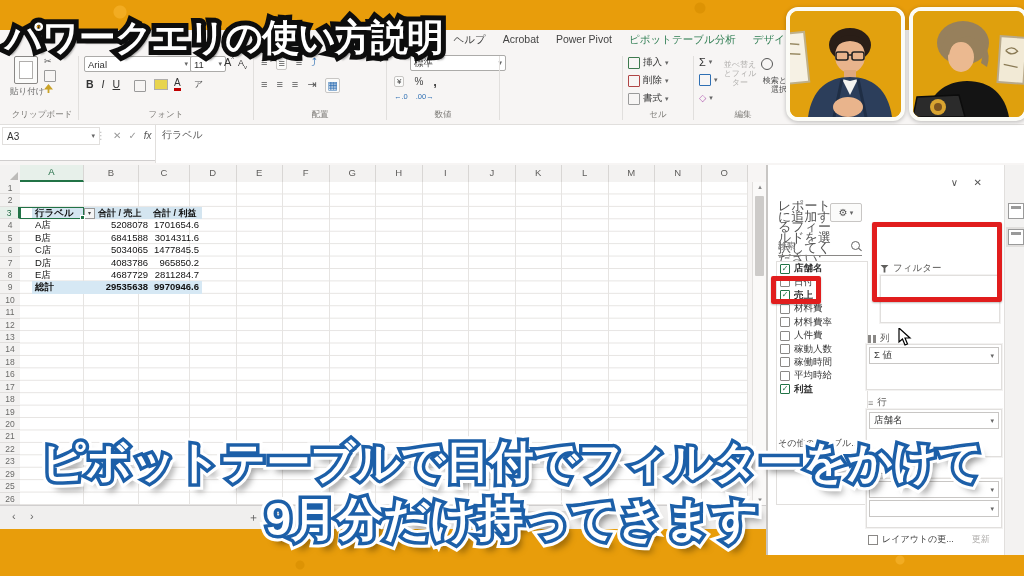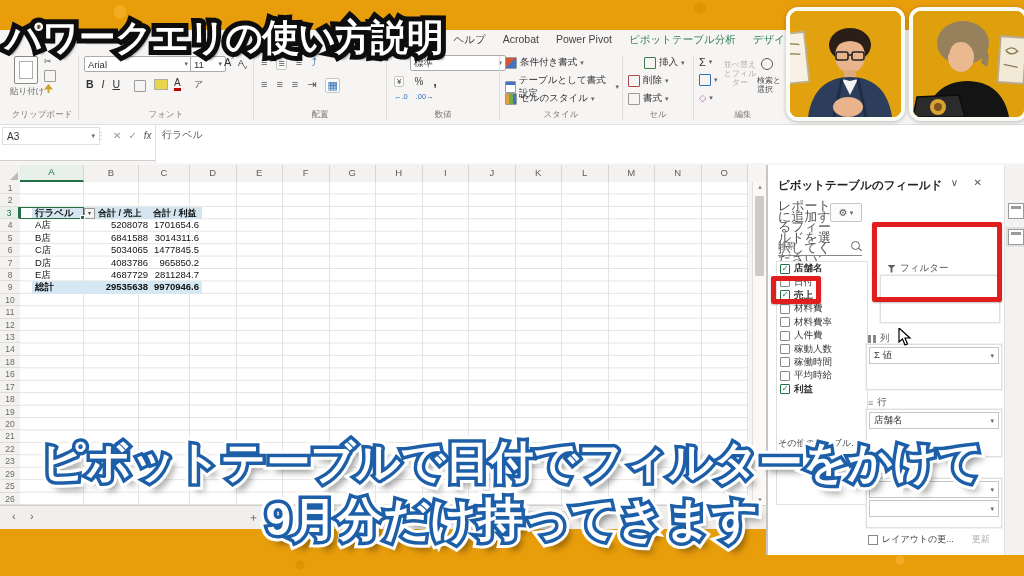--- a/index.html
+++ b/index.html
@@ -211,42 +211,24 @@
         <b style="font-size:13px;">,</b>
       </div>
       <div class="abs" style="left:4px;top:40px;display:flex;gap:8px;font-size:7.5px;color:#2F6FB3;">
         <span>←.0</span>
         <span>.00→</span>
       </div>
       <div class="glabel">数値</div>
     </div>
     <div class="gsep" style="left:499px;"></div>
 
-    <div class="rgroup" style="left:503px;width:116px;">
+    <div class="gsep" style="left:622px;"></div>
+
+    <div class="rgroup" style="left:626px;width:64px;">
       <div class="abs btn-small" style="left:2px;top:4px;">
-        <span class="mini-sq" style="background:linear-gradient(135deg,#D65532 50%,#4472C4 50%);"></span>
-        <span>条件付き書式</span>
-          <span class="darr">▾</span>
-      </div>
-      <div class="abs btn-small" style="left:2px;top:22px;">
-        <span class="mini-sq" style="background:linear-gradient(#4472C4 30%,#fff 30%);"></span>
-        <span>テーブルとして書式設定</span>
-          <span class="darr">▾</span>
-      </div>
-      <div class="abs btn-small" style="left:2px;top:40px;">
-        <span class="mini-sq" style="background:linear-gradient(90deg,#E2A23B 33%,#70AD47 33% 66%,#4472C4 66%);"></span>
-        <span>セルのスタイル</span>
-          <span class="darr">▾</span>
-      </div>
-      <div class="glabel">スタイル</div>
-    </div>
-    <div class="gsep" style="left:622px;"></div>
-
-    <div class="rgroup" style="left:626px;width:64px;">
-      <div class="abs btn-small" style="left:2px;top:4px;margin-left:16px;">
         <span class="mini-sq" style="border-color:#3E7A4E;"></span>
         <span>挿入</span>
           <span class="darr">▾</span>
       </div>
       <div class="abs btn-small" style="left:2px;top:22px;">
         <span class="mini-sq" style="border-color:#B04545;"></span>
         <span>削除</span>
           <span class="darr">▾</span>
       </div>
       <div class="abs btn-small" style="left:2px;top:40px;">
@@ -266,21 +248,21 @@
       <div class="abs btn-small" style="left:2px;top:22px;">
         <span class="mini-sq" style="border-color:#2F6FB3;"></span>
           <span class="darr">▾</span>
       </div>
       <div class="abs btn-small" style="left:2px;top:40px;">
         <span style="color:#B05BB0;">◇</span>
           <span class="darr">▾</span>
       </div>
       <div class="abs grayed" style="left:26px;top:8px;width:34px;font-size:8px;line-height:9px;text-align:center;">並べ替えとフィルター</div>
       <div class="abs" style="left:64px;top:6px;width:10px;height:10px;border:1.6px solid #555;border-radius:50%;"></div>
-      <div class="abs" style="left:60px;top:24px;width:30px;font-size:8px;line-height:9px;text-align:left;color:#444;">検索と選択</div>
+      <div class="abs" style="left:60px;top:24px;width:30px;font-size:8px;line-height:9px;text-align:right;color:#444;">検索と選択</div>
       <div class="glabel">編集</div>
     </div>
     <div class="gsep" style="left:792px;"></div>
 
     <div class="rgroup" style="left:796px;width:40px;">
       <div class="abs" style="left:8px;top:4px;width:18px;height:18px;border:1.6px solid #C46A5A;border-radius:2px;
            background:linear-gradient(#C46A5A 0 0) 3px 3px/5px 5px no-repeat,linear-gradient(#C46A5A 0 0) 10px 3px/5px 5px no-repeat,
            linear-gradient(#C46A5A 0 0) 3px 10px/5px 5px no-repeat,linear-gradient(#C46A5A 0 0) 10px 10px/5px 5px no-repeat,#fff;"></div>
       <div class="abs" style="left:4px;top:26px;width:30px;font-size:8.5px;text-align:center;color:#444;line-height:9.5px;">アドイン</div>
       <div class="glabel">アドイン</div>
@@ -416,21 +398,20 @@
   </div>
 
   <div id="tabbar">
     <span class="nav" style="left:12px;">‹</span>
     <span class="nav" style="left:30px;">›</span>
     <span id="add-sheet">＋</span>
     <div id="hscroll-thumb"></div>
   </div>
 
   <div id="fields-panel">
-    <div id="panel-title">ピボットテーブルのフィールド</div>
     <span id="panel-chevron">∨</span>
     <span id="panel-close">✕</span>
     <div id="choose-text">レポートに追加するフィールドを選択してください:</div>
     <div id="gear-btn">
       <span>⚙</span>
       <span class="darr">▾</span>
     </div>
     <div id="search-box">
       <span>検索</span>
       <span class="mag"></span>
@@ -472,21 +453,21 @@
           <span class="cb"></span>
           <span>平均時給</span>
         </div>
         <div class="fitem checked">
           <span class="cb">✓</span>
           <span>利益</span>
         </div>
       </div>
     <div id="more-tables">その他のテーブル...</div>
 
-    <div class="abs area-label" style="left:119px;top:97px;">
+    <div class="abs area-label" style="left:112px;top:97px;">
       <span class="funnel"></span>
       <span>フィルター</span>
     </div>
     <div class="abs area-box" style="left:112px;top:110px;width:118px;height:46px;"></div>
 
     <div class="abs area-label" style="left:100px;top:167px;">
       <span class="colbars"></span>
       <span>列</span>
     </div>
     <div class="abs area-box" style="left:98px;top:179px;width:134px;height:44px;">

